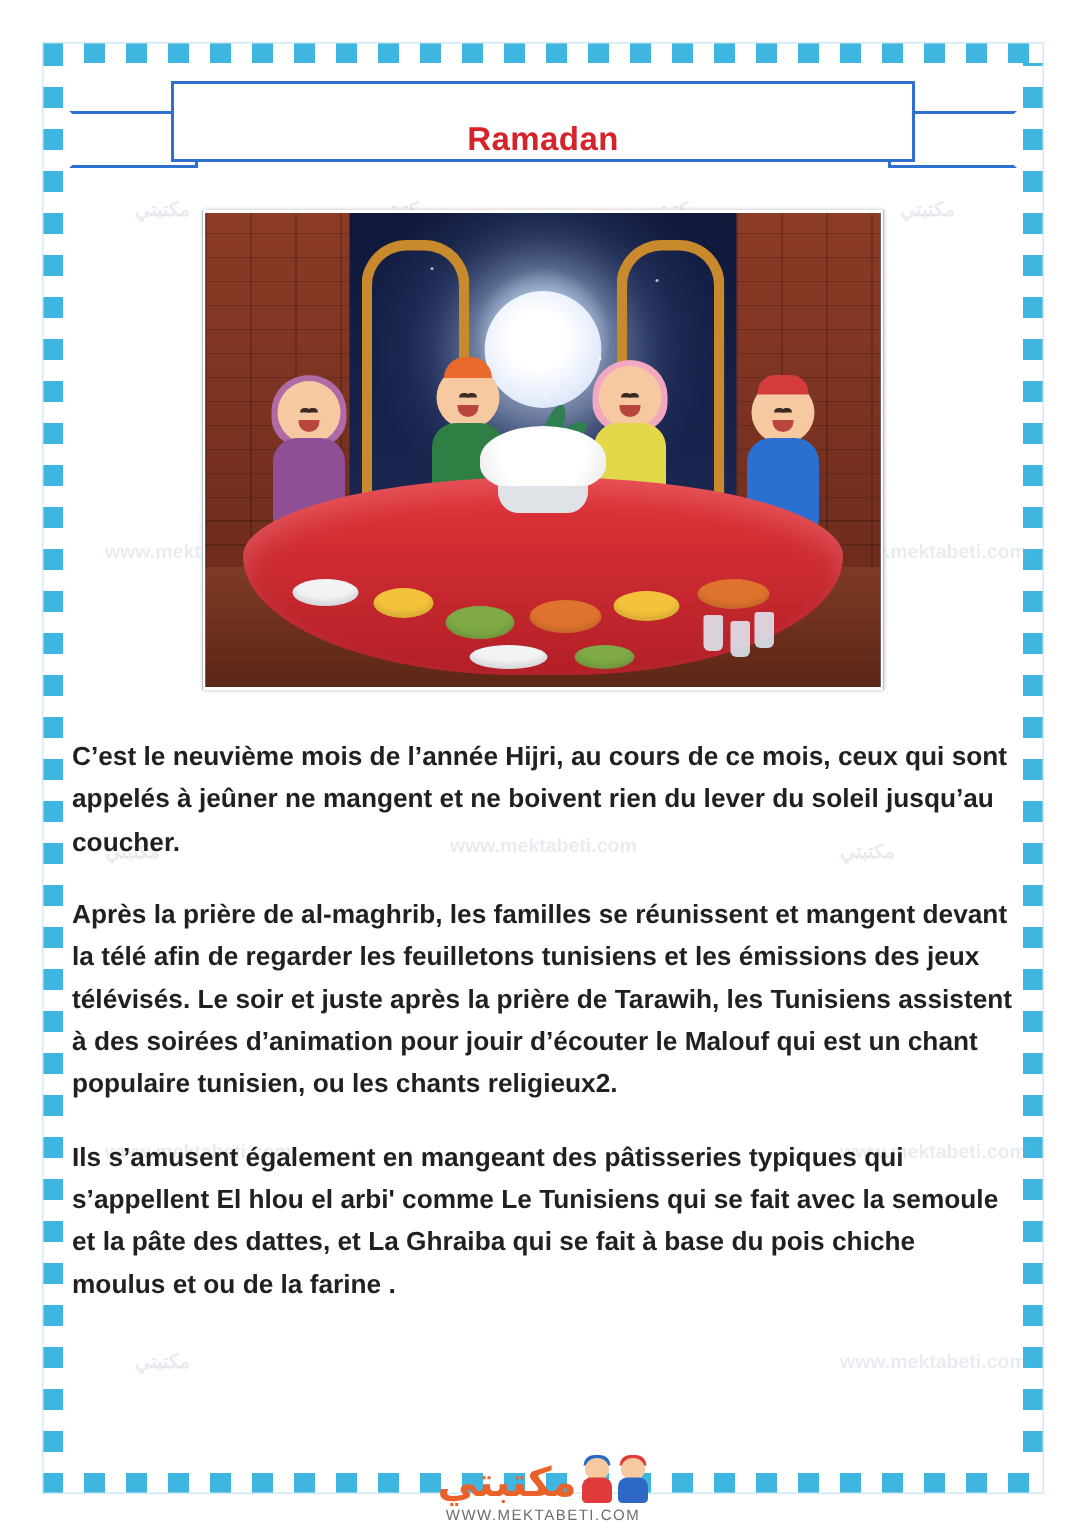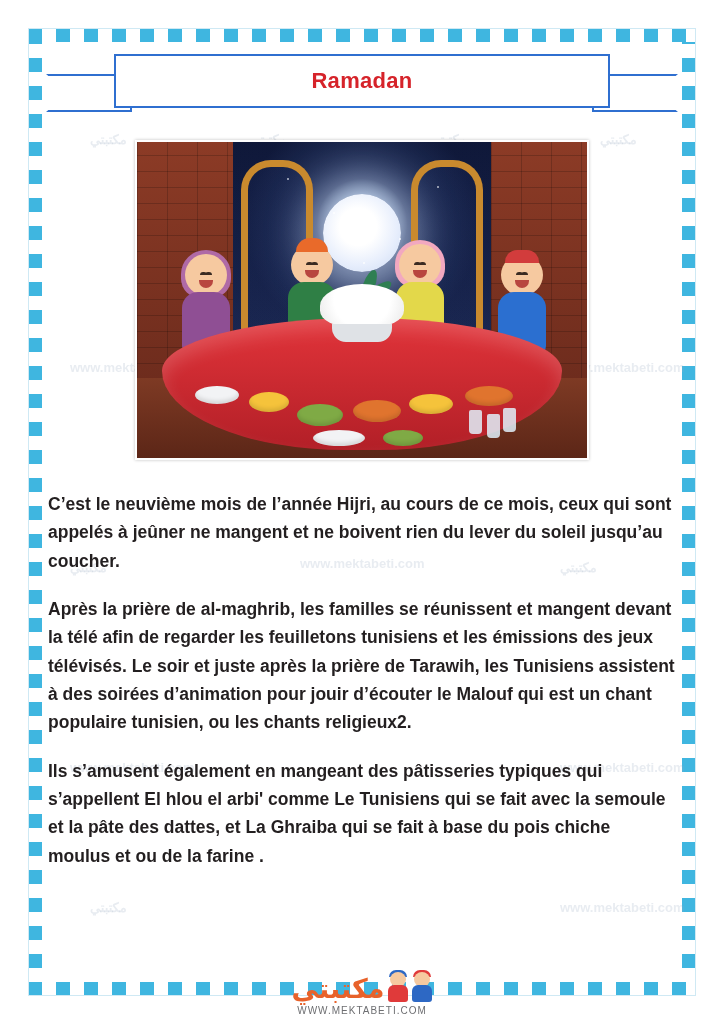--- a/index.html
+++ b/index.html
@@ -83,21 +83,21 @@
   .banner-main {
     position: absolute;
     left: 70px;
     right: 70px;
     top: 0;
     height: 54px;
     background: #ffffff;
     border: 2px solid #2f6fd0;
     box-sizing: border-box;
     display: flex;
-    align-items: center;
+    align-items: flex-end;
     justify-content: center;
   }
   .banner-title {
     color: #d6232a;
     font-size: 22px;
     font-weight: bold;
     letter-spacing: 0.3px;
   }
 
   

